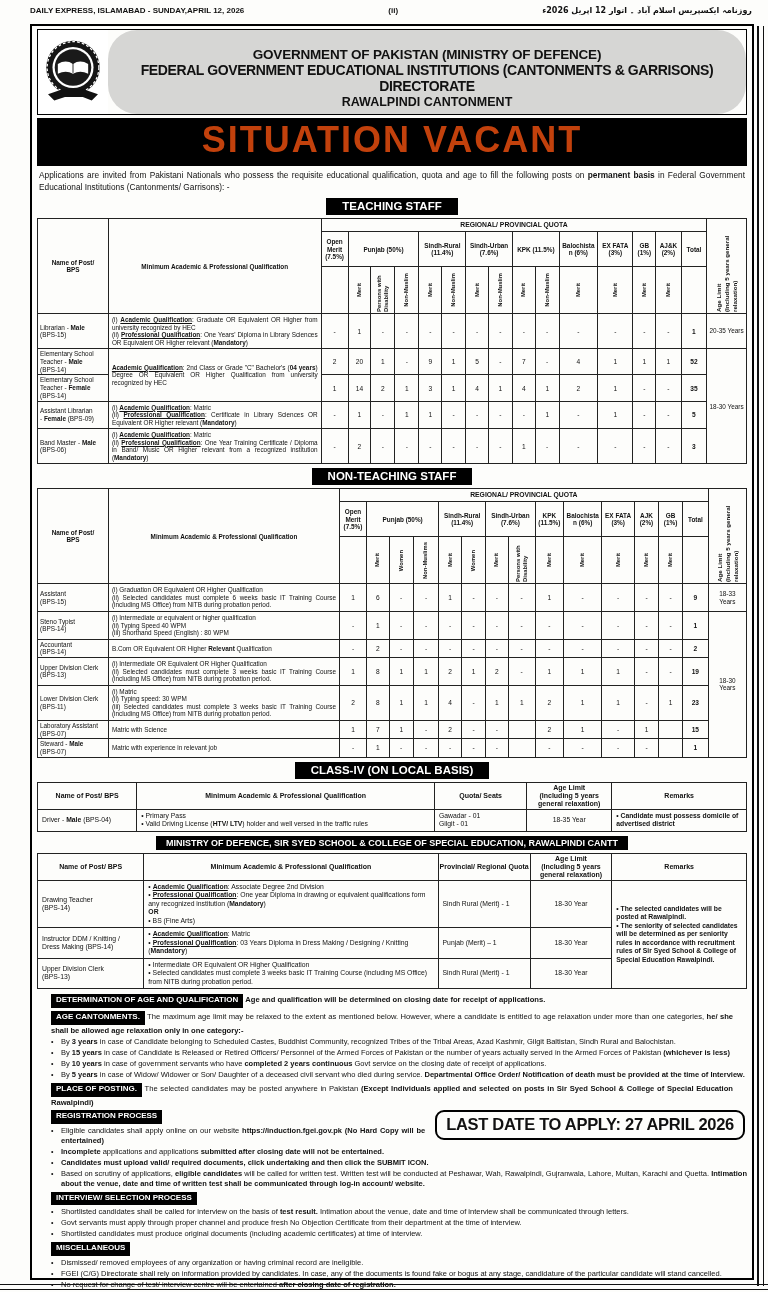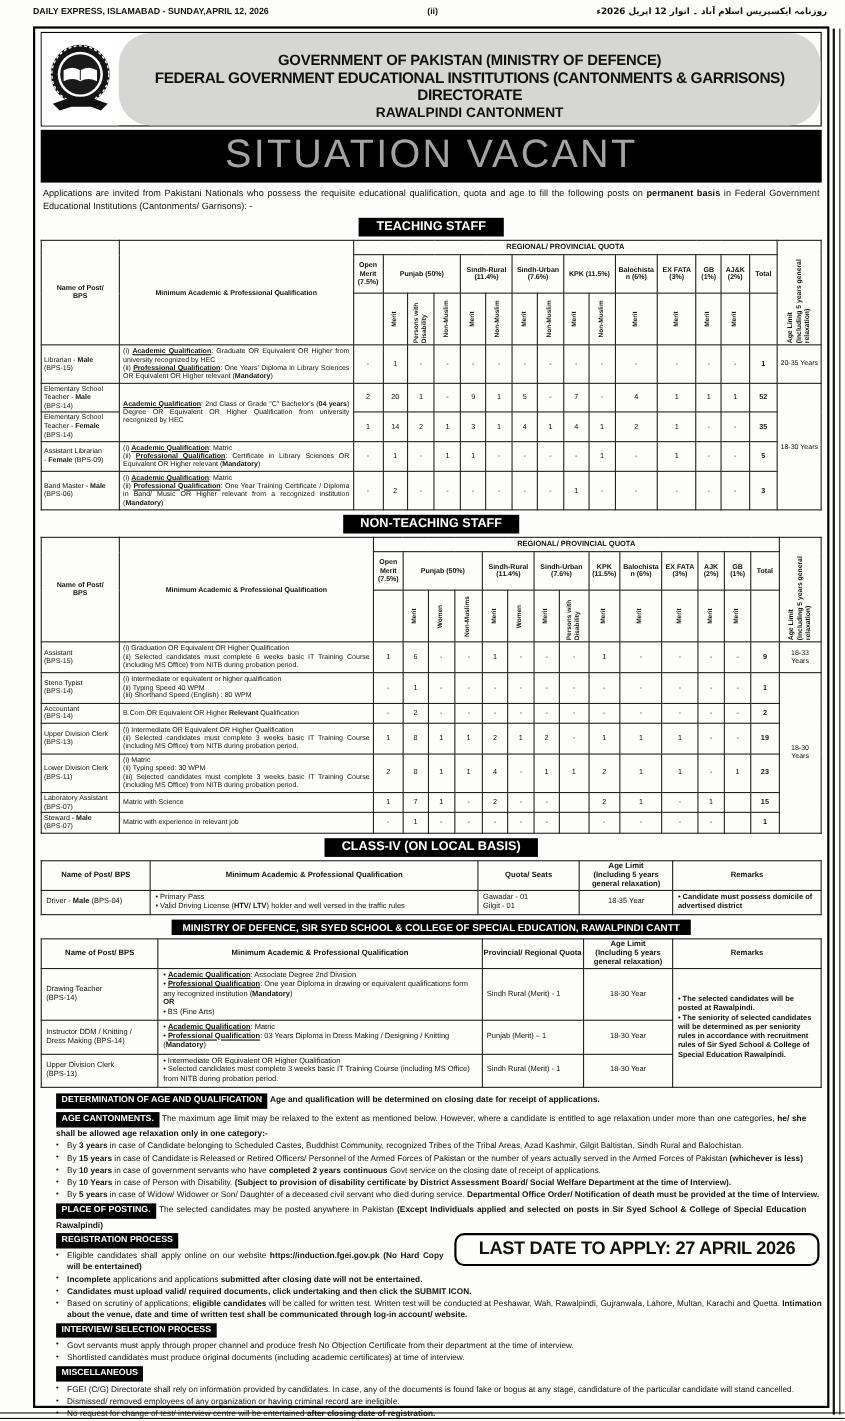--- a/index.html
+++ b/index.html
@@ -17,21 +17,21 @@
 
   .ad{position:absolute;top:24px;left:30px;right:14px;bottom:12px;border:2px solid #000;padding:3px 5px 0;box-sizing:border-box;background:#fdfdfb;}
 
   .org-header{display:flex;border:1.5px solid #000;align-items:stretch;}
   .logo-box{width:70px;background:#fff;display:flex;align-items:center;justify-content:center;}
   .org-titles{flex:1;background:#d6d6d4;text-align:center;padding:17px 4px 5px;border-radius:29px;}
   .org-l1{font-size:13.5px;font-weight:900;letter-spacing:-0.2px;}
   .org-l2{font-size:14px;font-weight:900;letter-spacing:-0.4px;}
   .org-l3{font-size:12.5px;font-weight:900;margin-top:1px;}
 
-  .situation-banner{background:#000;color:#a3a3a3;text-align:center;font-size:36px;font-weight:400;letter-spacing:2px;padding:1px 0 5px;margin-top:3px;}
+  .situation-banner{background:#000;color:#c2410c;text-align:center;font-size:36px;font-weight:700;letter-spacing:2px;padding:1px 0 5px;margin-top:3px;}
 
   .intro{font-size:8.3px;line-height:1.4;text-align:justify;padding:4px 2px 2px;}
 
   .section-banner{background:#000;color:#fff;font-weight:bold;text-align:center;margin:3px auto 3px;padding:2px 16px 3px;font-size:11.5px;width:max-content;max-width:96%;}
   .section-banner.small{font-size:9px;padding:2px 10px;}
 
   table{border-collapse:collapse;width:100%;table-layout:fixed;margin-bottom:4px;}
   th,td{border:1px solid #222;padding:1px 2px;vertical-align:middle;word-wrap:break-word;}
   thead th{font-size:6.4px;font-weight:bold;text-align:center;line-height:1.15;padding:1px;}
   .quota-title{font-size:6.8px;height:10px;}
@@ -50,21 +50,21 @@
   .c4 td.left{text-align:left;padding:2px 4px;}
   .c4 td.rem{font-weight:bold;text-align:left;padding:2px 4px;}
 
   .blk{display:inline-block;background:#000;color:#fff;font-weight:bold;font-size:8px;padding:1px 5px 2px;margin:1px 0;}
   .sec{font-size:7.6px;}
   .sec p{margin:1px 14px;line-height:1.35;text-align:justify;}
   ul.bullets{margin:1px 0 2px;padding:0 0 0 24px;list-style:none;}
   ul.bullets li{position:relative;font-size:7.5px;line-height:1.33;text-align:justify;margin:0 0 1px;}
   ul.bullets li::before{content:"•";position:absolute;left:-10px;top:0;font-size:7px;}
 
-  .last-date{float:right;border:2.5px solid #000;border-radius:9px;padding:3px 20px 4px;font-size:16.5px;font-weight:900;margin:1px 2px 3px 10px;letter-spacing:-0.3px;}
+  .last-date{float:right;border:2.5px solid #000;border-radius:9px;padding:3px 9px 4px;font-size:16.5px;font-weight:900;margin:1px 2px 3px 10px;letter-spacing:-0.3px;}
 </style>
 </head>
 <body>
 
 <div class="page">
 
   <div class="np-line">
     <span>DAILY EXPRESS, ISLAMABAD - SUNDAY,APRIL 12, 2026</span>
     <span>(ii)</span>
     <span class="np-right">روزنامہ ایکسپریس اسلام آباد ۔ اتوار 12 اپریل 2026ء</span>
@@ -576,21 +576,20 @@
       <span><b>Age and qualification will be determined on closing date for receipt of applications.</b></span></p>
     </div>
 
     <div class="sec">
       <p><span class="blk">AGE CANTONMENTS.</span>
       <span>The maximum age limit may be relaxed to the extent as mentioned below. However, where a candidate is entitled to age relaxation under more than one categories, <b>he/ she shall be allowed age relaxation only in one category:-</b></span></p>
       <ul class="bullets">
           <li>By <b>3 years</b> in case of Candidate belonging to Scheduled Castes, Buddhist Community, recognized Tribes of the Tribal Areas, Azad Kashmir, Gilgit Baltistan, Sindh Rural and Balochistan.</li>
           <li>By <b>15 years</b> in case of Candidate is Released or Retired Officers/ Personnel of the Armed Forces of Pakistan or the number of years actually served in the Armed Forces of Pakistan <b>(whichever is less)</b></li>
           <li>By <b>10 years</b> in case of government servants who have <b>completed 2 years continuous</b> Govt service on the closing date of receipt of applications.</li>
-          <li>By <b>10 Years</b> in case of Person with Disability. <b>(Subject to provision of disability certificate by District Assessment Board/ Social Welfare Department at the time of Interview).</b></li>
           <li>By <b>5 years</b> in case of Widow/ Widower or Son/ Daughter of a deceased civil servant who died during service. <b>Departmental Office Order/ Notification of death must be provided at the time of Interview.</b></li>
         </ul>
     </div>
 
     <div class="sec">
       <p><span class="blk">PLACE OF POSTING.</span>
       <span>The selected candidates may be posted anywhere in Pakistan <b>(Except Individuals applied and selected on posts in Sir Syed School &amp; College of Special Education Rawalpindi)</b></span></p>
     </div>
 
     <div class="sec">
@@ -600,30 +599,31 @@
           <li>Eligible candidates shall apply online on our website <b>https://induction.fgei.gov.pk (No Hard Copy will be entertained)</b></li>
           <li><b>Incomplete</b> applications and applications <b>submitted after closing date will not be entertained.</b></li>
           <li><b>Candidates must upload valid/ required documents, click undertaking and then click the SUBMIT ICON.</b></li>
           <li>Based on scrutiny of applications, <b>eligible candidates</b> will be called for written test. Written test will be conducted at Peshawar, Wah, Rawalpindi, Gujranwala, Lahore, Multan, Karachi and Quetta. <b>Intimation about the venue, date and time of written test shall be communicated through log-in account/ website.</b></li>
         </ul>
     </div>
 
     <div class="sec">
       <p><span class="blk">INTERVIEW/ SELECTION PROCESS</span></p>
       <ul class="bullets">
+          <li>Shortlisted candidates shall be called for interview on the basis of <b>test result.</b> Intimation about the venue, date and time of interview shall be communicated through letters.</li>
           <li>Govt servants must apply through proper channel and produce fresh No Objection Certificate from their department at the time of interview.</li>
           <li>Shortlisted candidates must produce original documents (including academic certificates) at time of interview.</li>
         </ul>
     </div>
 
     <div class="sec">
       <p><span class="blk">MISCELLANEOUS</span></p>
       <ul class="bullets">
+          <li>Dismissed/ removed employees of any organization or having criminal record are ineligible.</li>
           <li>FGEI (C/G) Directorate shall rely on information provided by candidates. In case, any of the documents is found fake or bogus at any stage, candidature of the particular candidate will stand cancelled.</li>
-          <li>Dismissed/ removed employees of any organization or having criminal record are ineligible.</li>
           <li>No request for change of test/ interview centre will be entertained <b>after closing date of registration.</b></li>
         </ul>
     </div>
 
   </div>
 
   <div class="right-rule"></div>
   <div class="bottom-rule"></div>
 </div>
 

